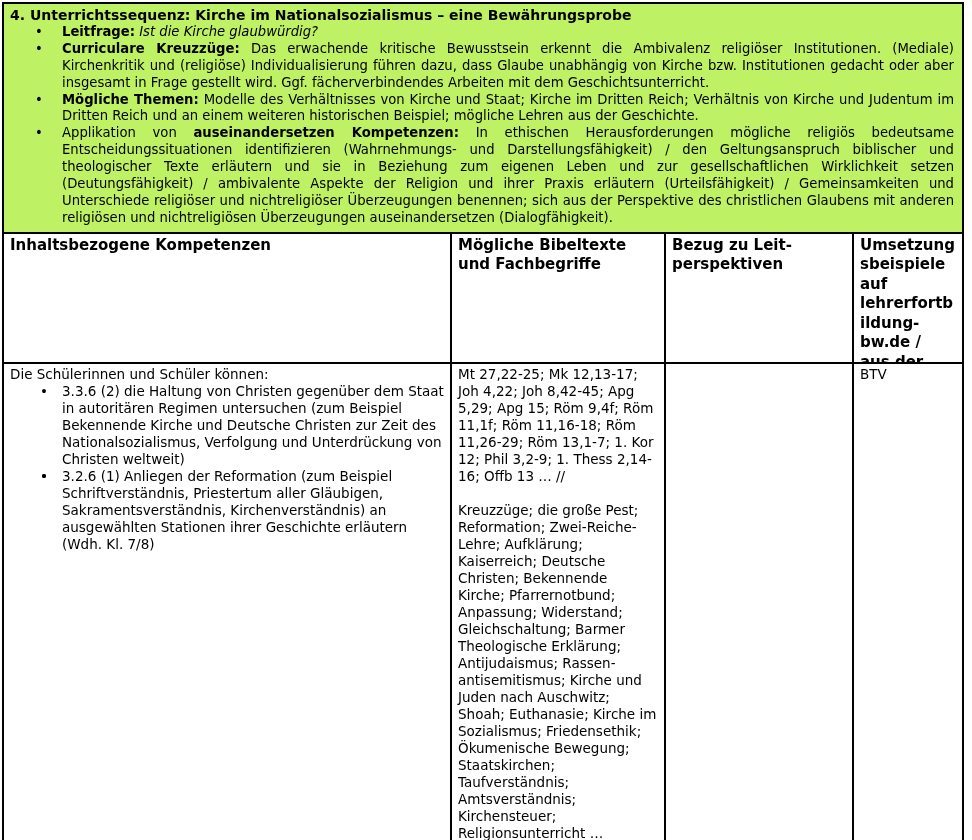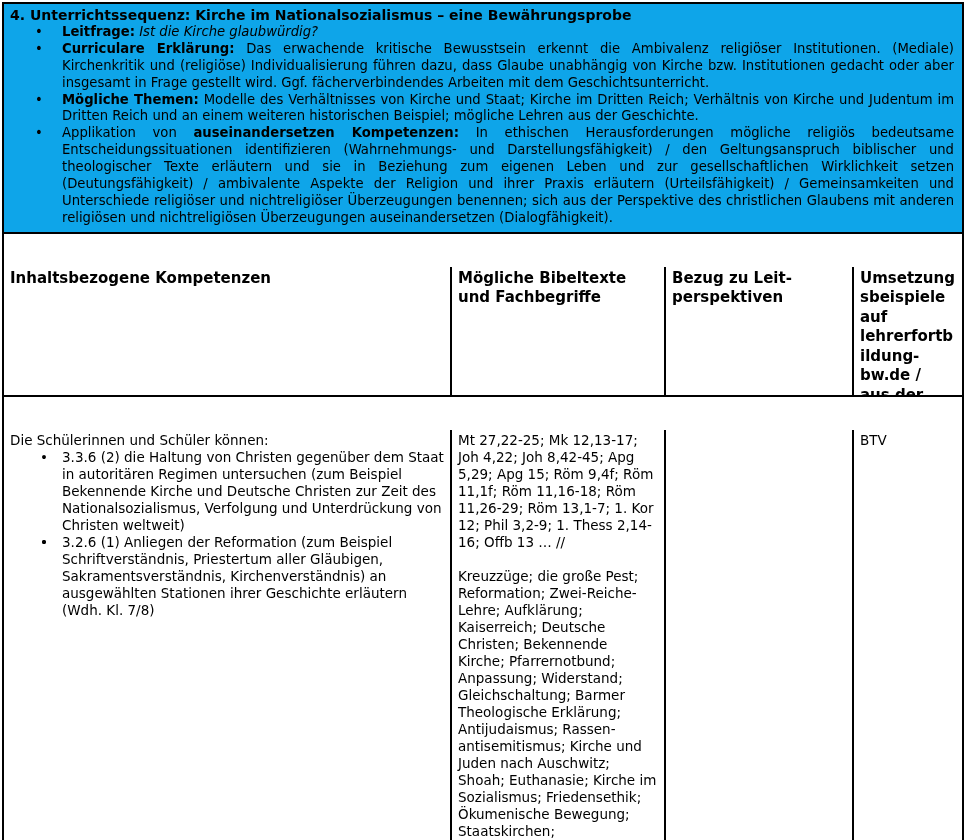--- a/index.html
+++ b/index.html
@@ -13,21 +13,21 @@
   }
   .doc {
     width: 958px;
     margin: 2px 0 0 2px;
     border: 2px solid #000000;
     box-sizing: content-box;
   }
 
   
   .gray {
-    background: #0ea5e9;
+    background: #bef264;
     border-bottom: 2px solid #000000;
     padding: 3px 8px 5px 0;
     font-size: 13.2px;
     line-height: 16.9px;
     text-align: justify;
   }
   .gray .title {
     font-weight: bold;
     font-size: 14px;
     padding-left: 6px;
@@ -48,21 +48,20 @@
   
   .grid {
     display: grid;
     grid-template-columns: 446px 214px 188px 110px;
   }
   .cell {
     box-sizing: border-box;
     border-left: 2px solid #000000;
     padding: 2px 6px 4px 6px;
     overflow: hidden;
-    margin-top: 33px;
   }
   .cell.c1 { border-left: none; }
   .hcell {
     height: 130px;
     border-bottom: 2px solid #000000;
     font-weight: bold;
     font-size: 15px;
     line-height: 19.5px;
     white-space: pre-line;
     overflow-wrap: break-word;
@@ -94,21 +93,21 @@
     <div class="title">4. Unterrichtssequenz: Kirche im Nationalsozialismus – eine Bewährungsprobe</div>
 
     <div class="hb">
       <span class="dot">•</span>
       <span class="bl">Leitfrage:</span>
       <span class="it">Ist die Kirche glaubwürdig?</span>
     </div>
 
     <div class="hb">
       <span class="dot">•</span>
-      <span class="bl">Curriculare Erklärung:</span>
+      <span class="bl">Curriculare Kreuzzüge:</span>
       <span>Das erwachende kritische Bewusstsein erkennt die Ambivalenz religiöser Institutionen. (Mediale) Kirchenkritik und (religiöse) Individualisierung führen dazu, dass Glaube unabhängig von Kirche bzw. Institutionen gedacht oder aber insgesamt in Frage gestellt wird. Ggf. fächerverbindendes Arbeiten mit dem Geschichtsunterricht.</span>
     </div>
 
     <div class="hb">
       <span class="dot">•</span>
       <span class="bl">Mögliche Themen:</span>
       <span>Modelle des Verhältnisses von Kirche und Staat; Kirche im Dritten Reich; Verhältnis von Kirche und Judentum im Dritten Reich und an einem weiteren historischen Beispiel; mögliche Lehren aus der Geschichte.</span>
     </div>
 
     <div class="hb">

